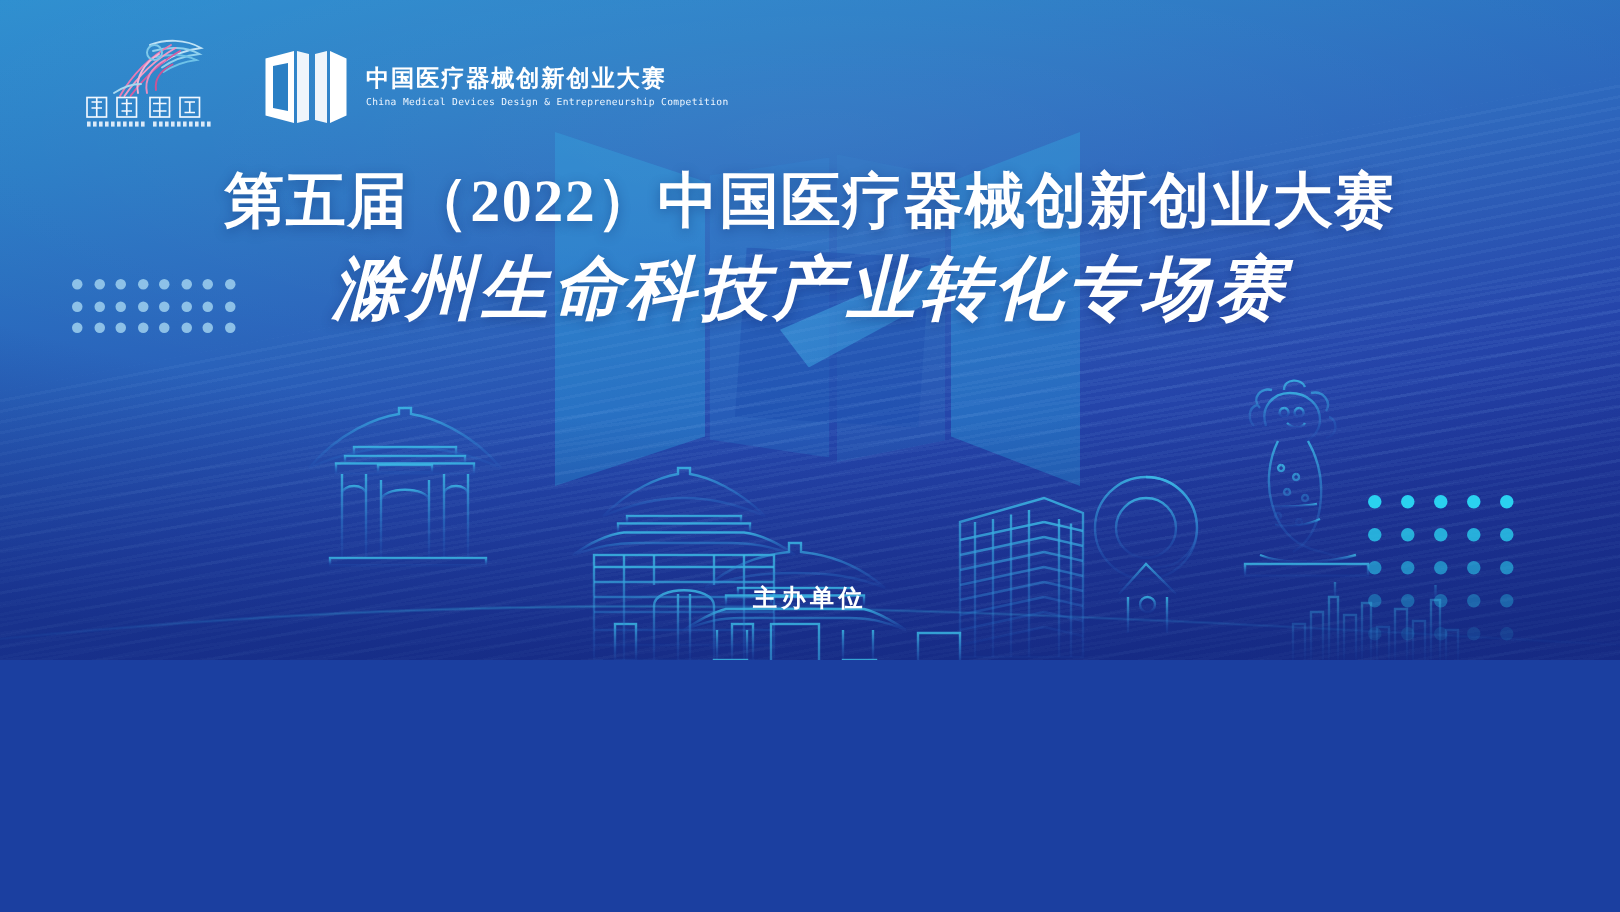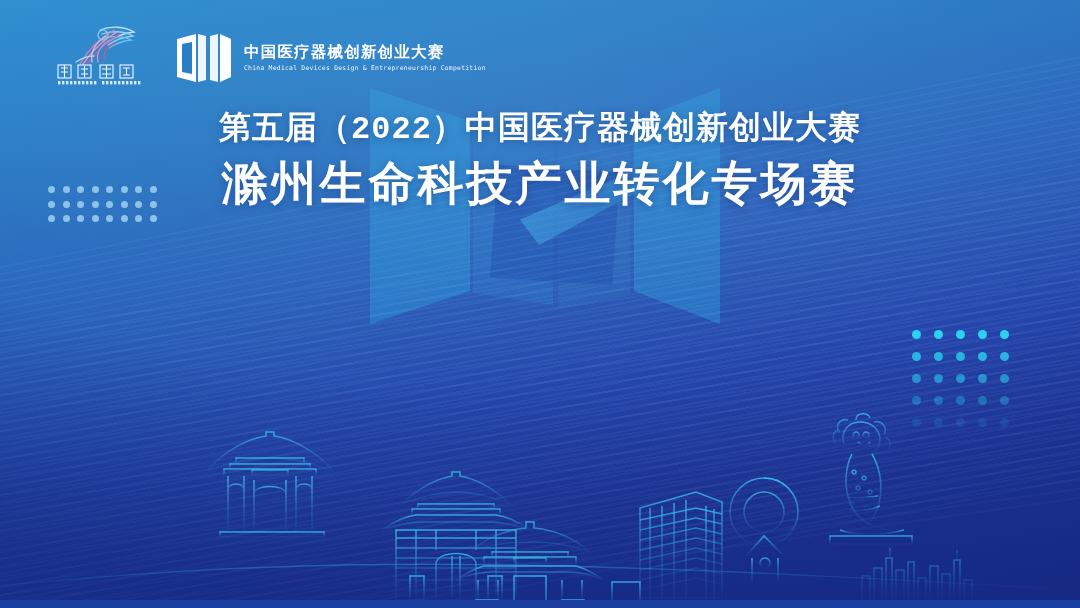--- a/index.html
+++ b/index.html
@@ -1,19 +1,19 @@
 <!DOCTYPE html>
 <html><head>
 <meta charset="utf-8">
 <style>
   html,body{margin:0;padding:0;background:#1b3fa0;}
   body{font-family:"Liberation Sans","DejaVu Sans",sans-serif;}
 
   #poster{
-    position:relative;width:1080px;height:600px;overflow:hidden;
+    position:relative;width:1080px;height:440px;overflow:hidden;
     background:linear-gradient(170deg,#2e8fd0 0%,#2b7ec6 18%,#2a63bb 42%,#2546ab 62%,#21379c 80%,#1f3194 100%);
   }
 
   
   .bg-layer{position:absolute;inset:0;pointer-events:none;}
 
   
   .door-wrap{position:absolute;left:370px;top:70px;width:350px;height:270px;}
   .door-panel{position:absolute;background:#2aa0de;opacity:.40;}
   .dp1{left:0;  top:18px; width:100px;height:236px;
@@ -61,27 +61,27 @@
   .cmdc-mark{width:56px;height:52px;}
   .cmdc-text{display:flex;flex-direction:column;justify-content:center;}
   .cmdc-cn{color:#ffffff;font-size:15.5px;font-weight:bold;letter-spacing:1.2px;line-height:1.15;
            font-family:"DejaVu Sans","Liberation Sans",sans-serif;}
   .cmdc-en{color:#eef6ff;font-size:6.4px;letter-spacing:.25px;margin-top:3px;line-height:1.1;
            font-family:"DejaVu Sans Mono","Liberation Mono",monospace;}
 
   
   .titles{position:absolute;left:0;right:0;top:112px;text-align:center;}
   .title-main{
-    color:#fff;font-size:32px;font-weight:bold;letter-spacing:1px;line-height:1.12;
-    font-family:Liberation Mono, monospace;
+    color:#fff;font-size:40px;font-weight:bold;letter-spacing:1px;line-height:1.12;
+    font-family:Liberation Serif, serif;
     text-shadow:0 2px 8px rgba(10,30,95,.35);white-space:nowrap;}
   .title-sub{
     margin-top:10px;color:#fff;font-size:46px;font-weight:bold;letter-spacing:3px;line-height:1.12;
     font-family:"DejaVu Sans","Liberation Sans",sans-serif;
-    text-shadow:0 2px 8px rgba(10,30,95,.35);white-space:nowrap;}
+    text-shadow:0 2px 8px rgba(10,30,95,.35);white-space:nowrap;font-style:italic;}
 
   .date-line{position:absolute;left:0;right:0;top:312px;text-align:center;
     color:#ffffff;font-size:19px;font-weight:bold;letter-spacing:1.6px;
     font-family:"DejaVu Sans","Liberation Sans",sans-serif;
     text-shadow:0 1px 5px rgba(10,30,95,.45);}
 
   .host-label{position:absolute;left:0;right:0;top:389px;text-align:center;
     color:#ffffff;font-size:16px;font-weight:bold;letter-spacing:3px;
     font-family:"DejaVu Sans","Liberation Sans",sans-serif;}
 
@@ -351,15 +351,16 @@
       </div>
     </div>
   </div>
 
   <div class="titles">
     <div class="title-main">第五届（2022）中国医疗器械创新创业大赛</div>
     <div class="title-sub">滁州生命科技产业转化专场赛</div>
   </div>
 
 
+  <div class="host-label">主办单位</div>
 
 
 </div>
 
 </body></html>

